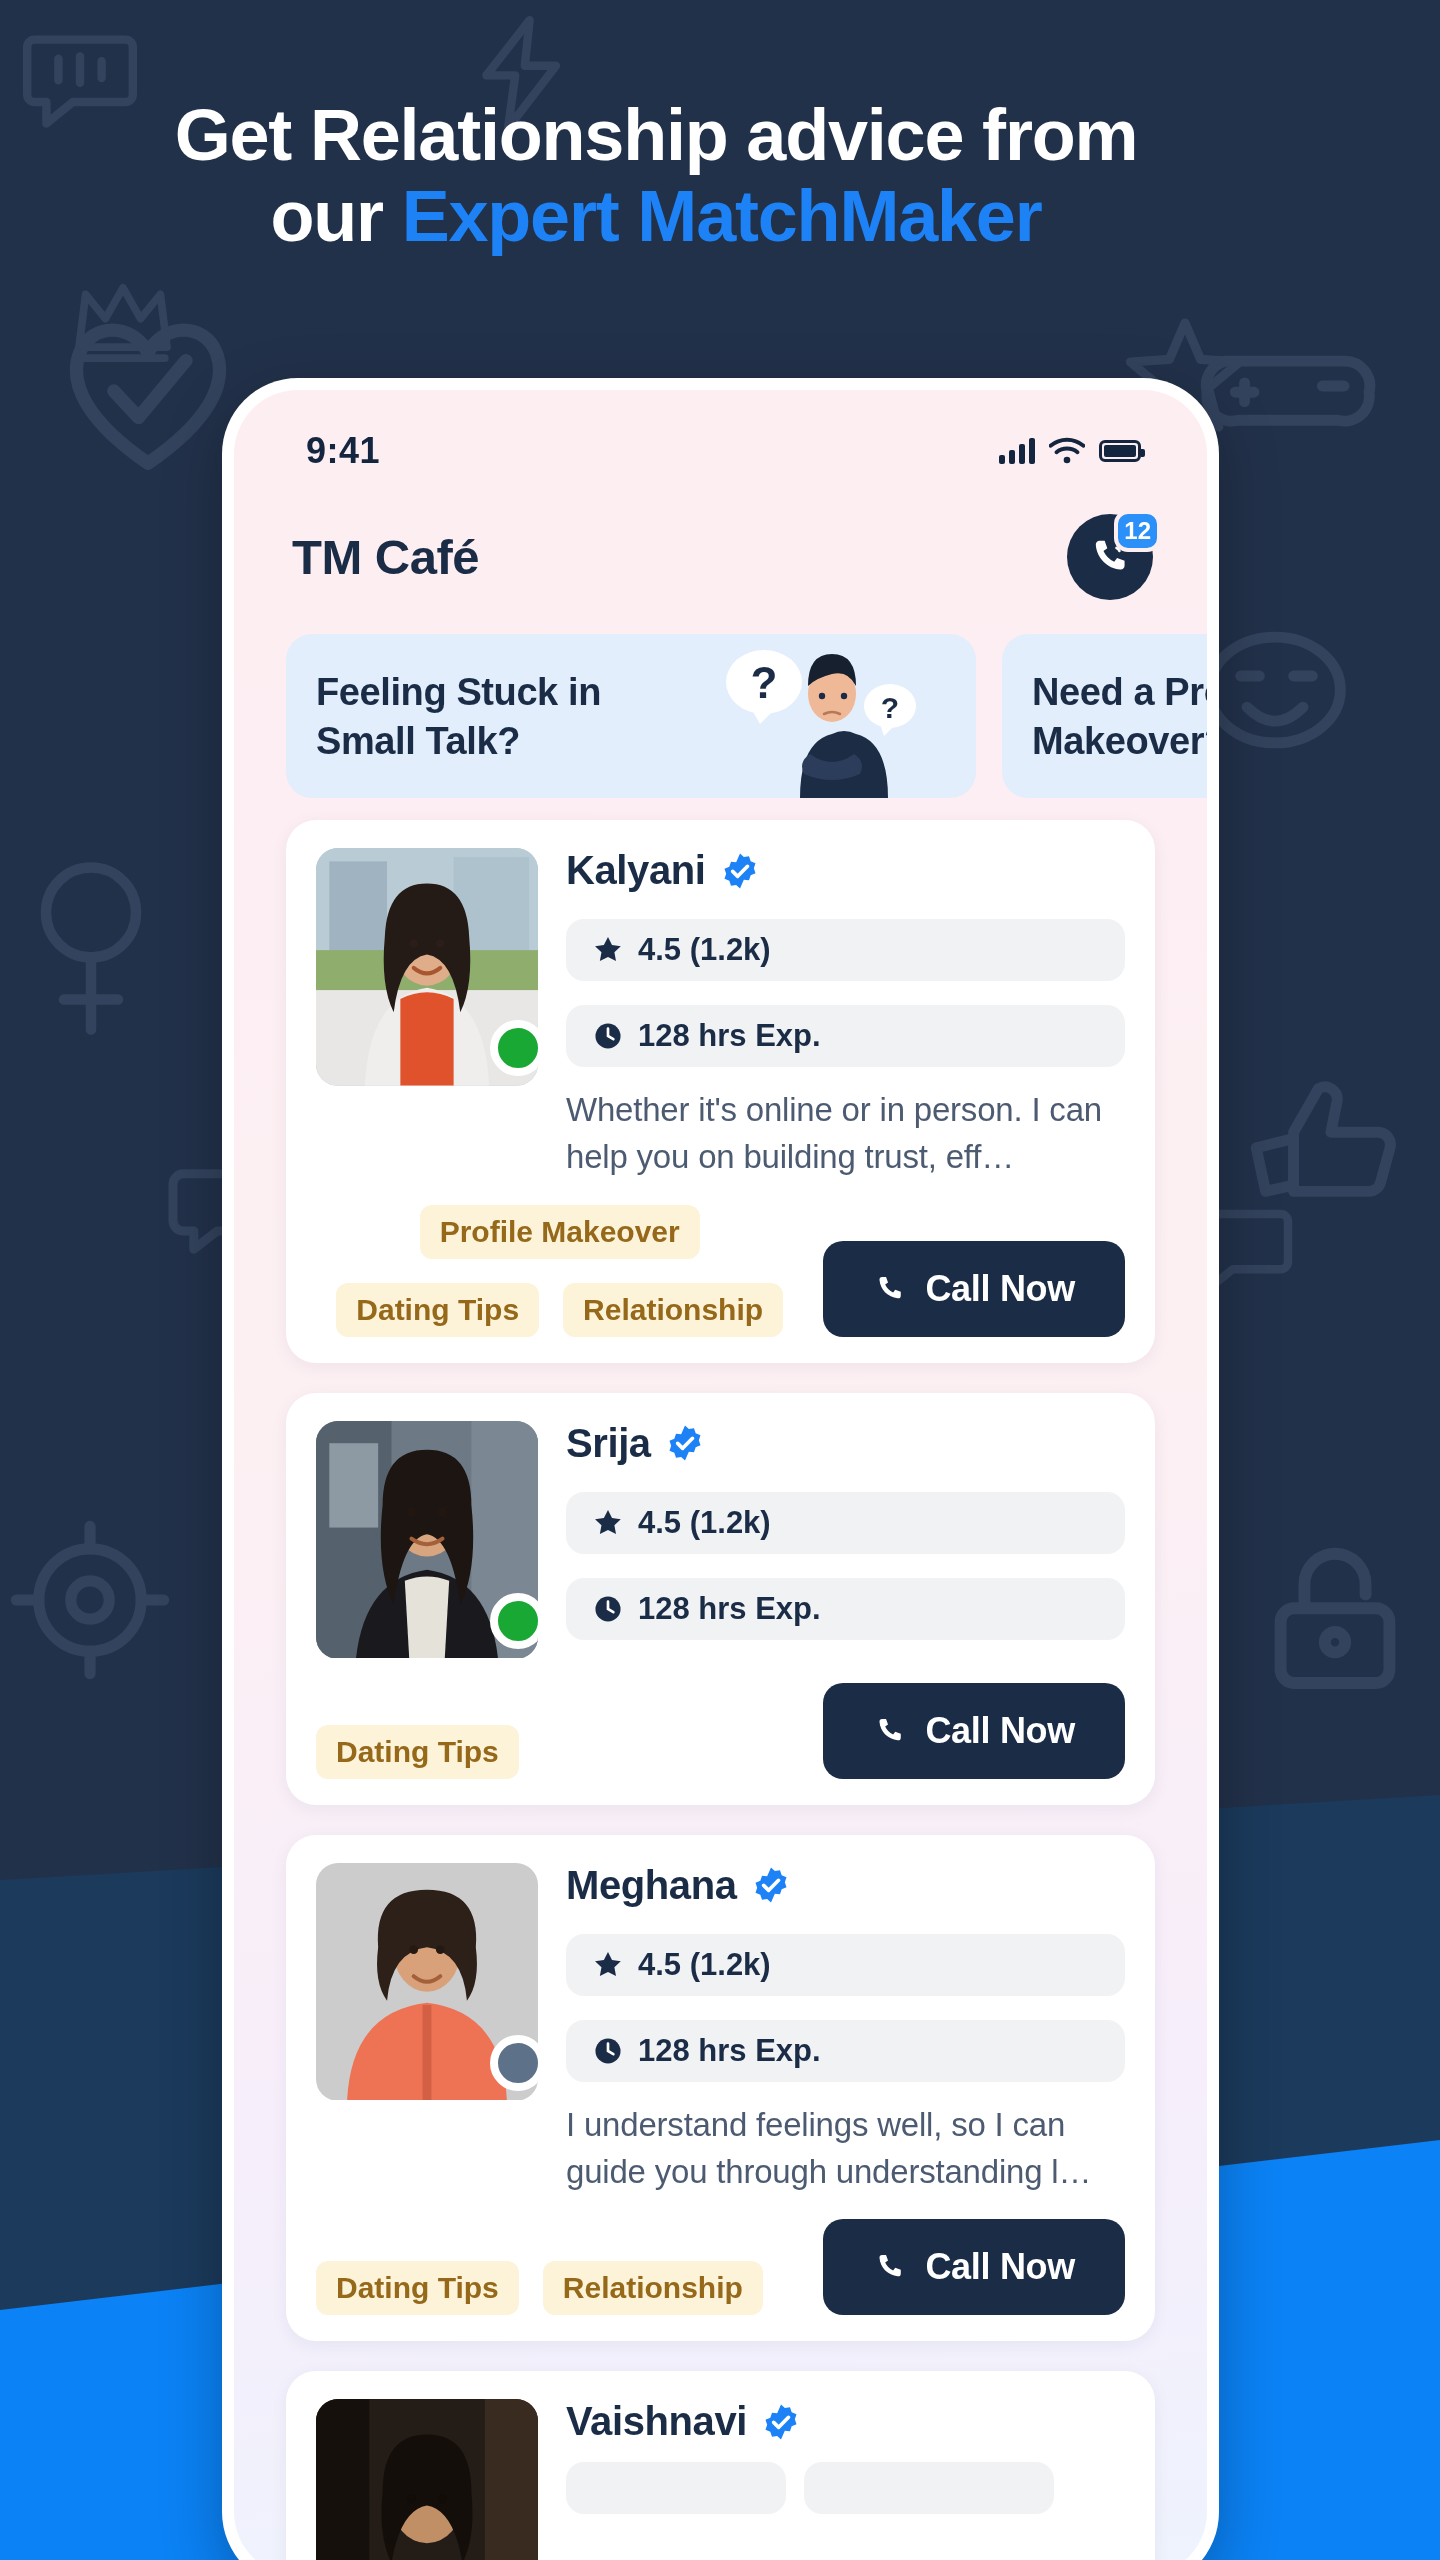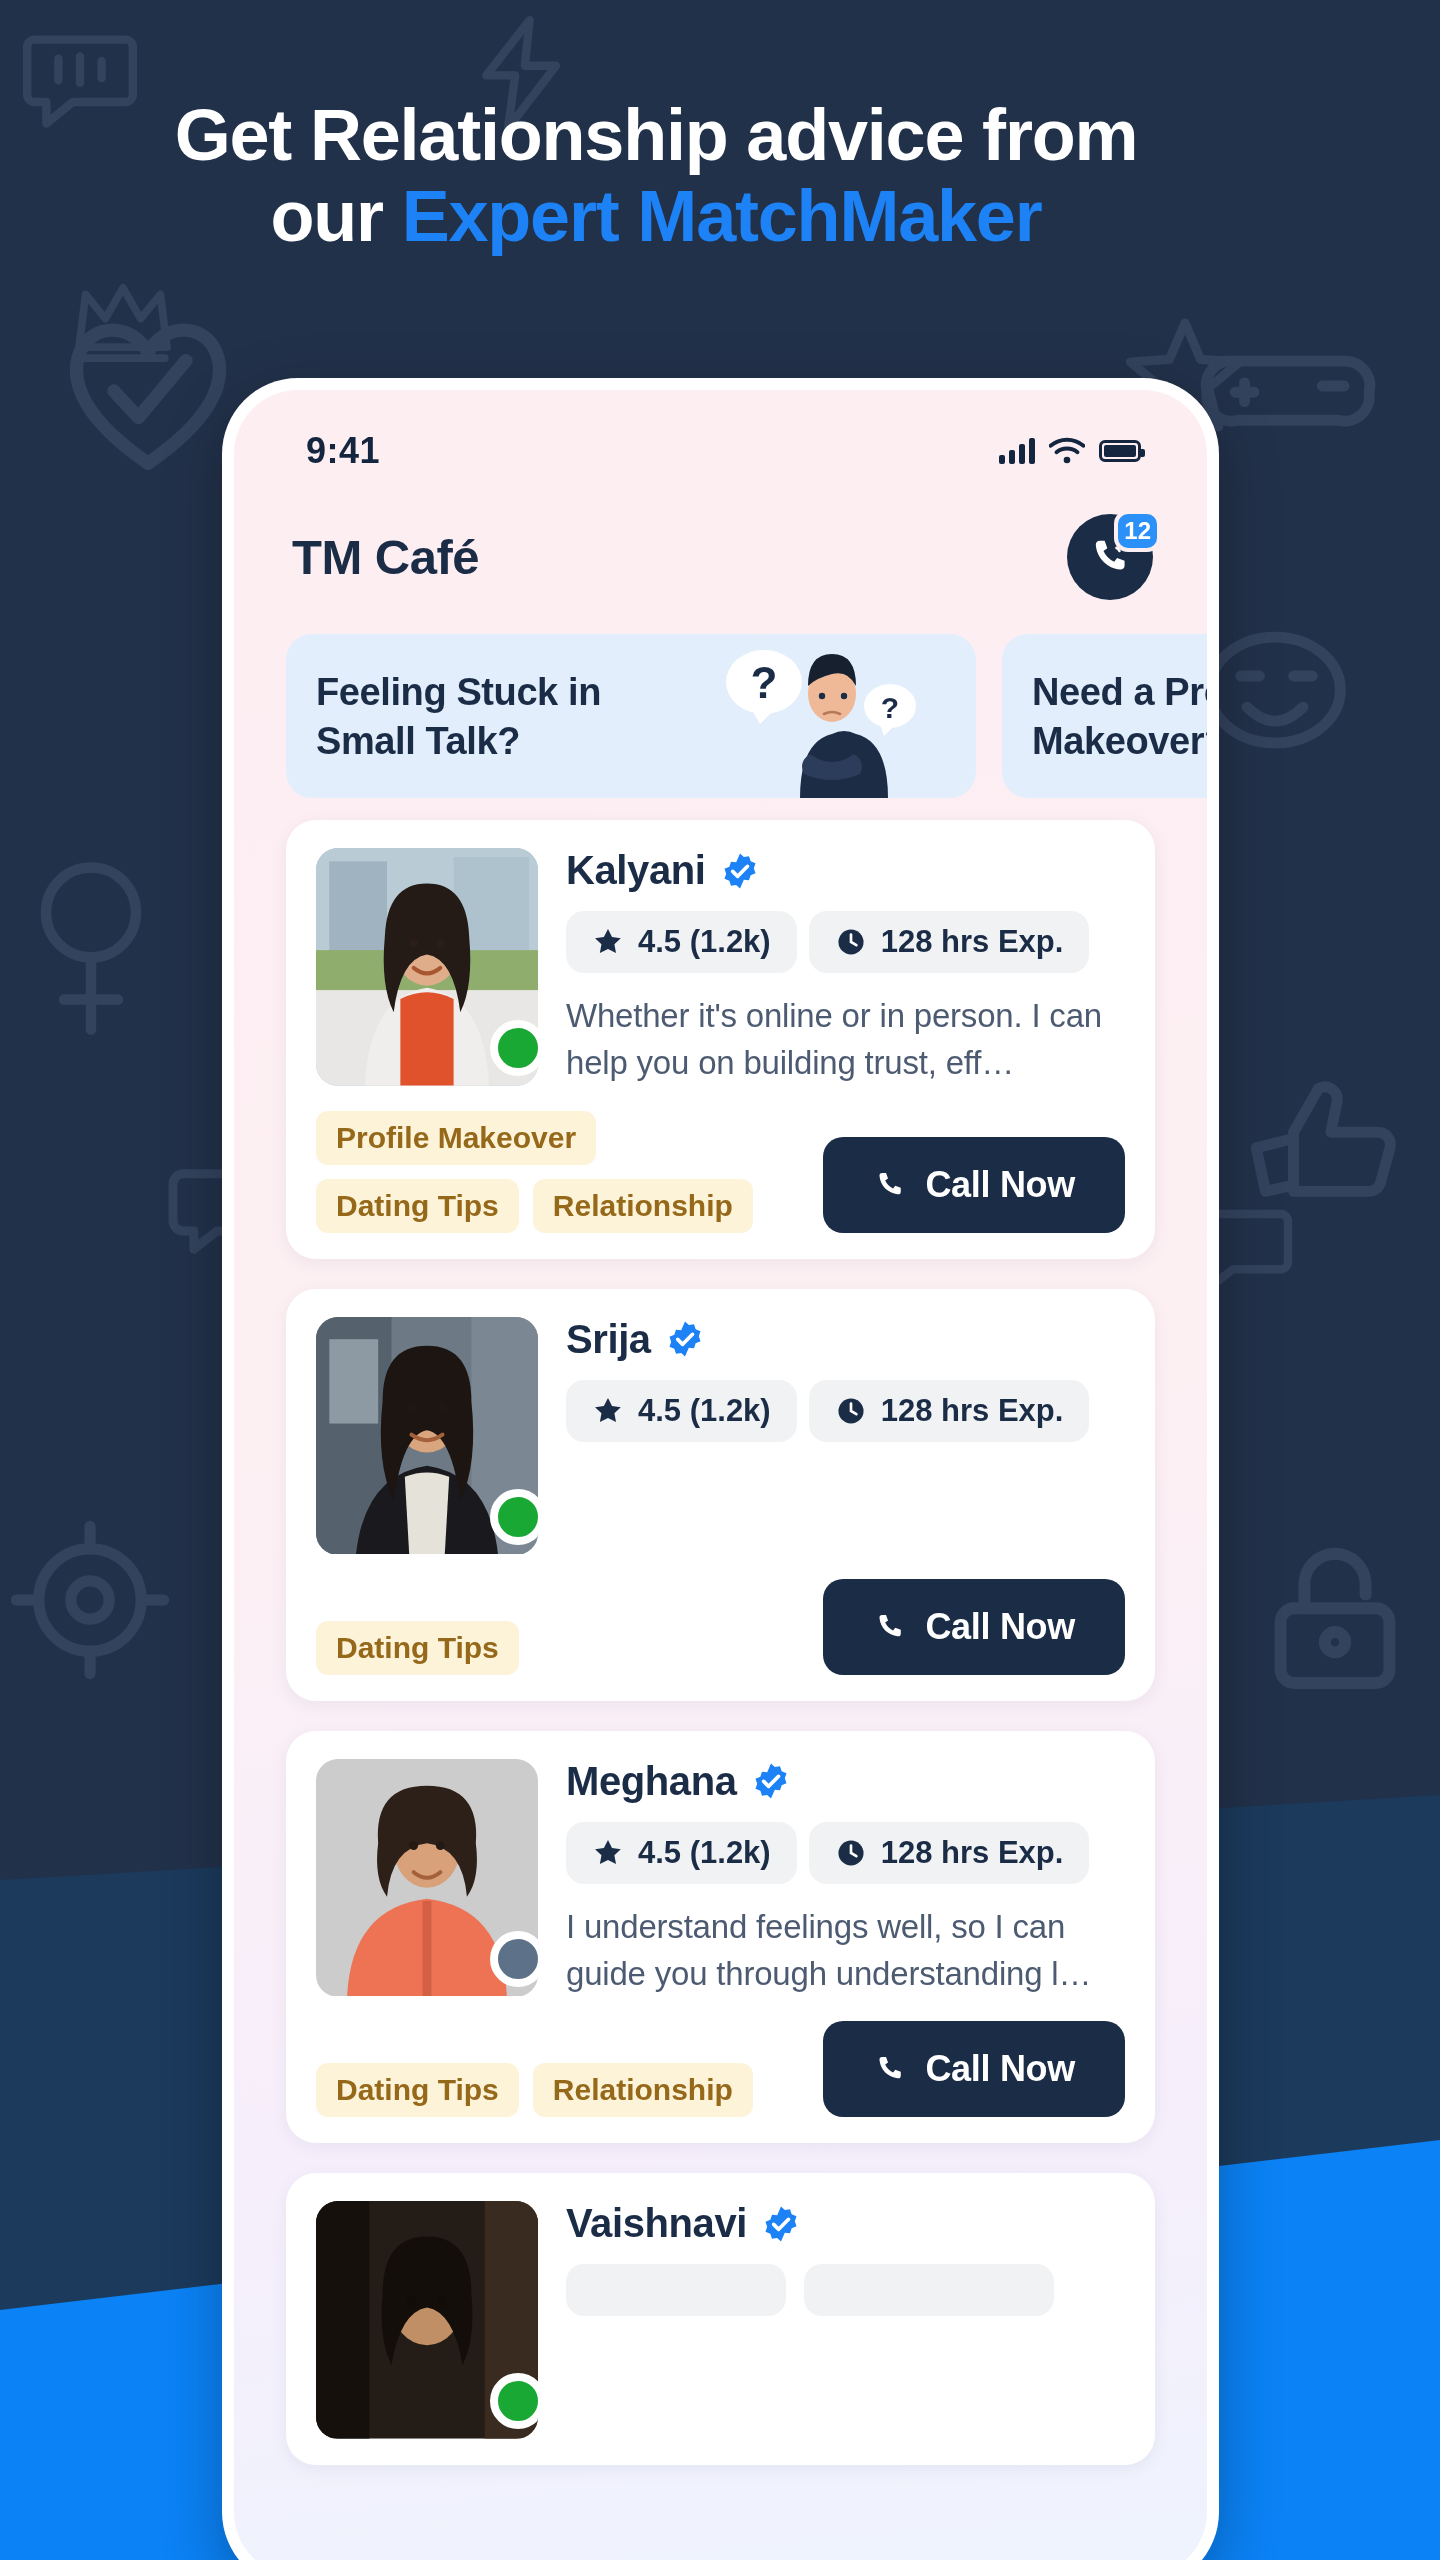--- a/index.html
+++ b/index.html
@@ -85,29 +85,29 @@
             overflow:hidden; }
   .avatar .photo { position:absolute; inset:0; }
   .dot { position:absolute; right:-8px; bottom:10px; width:56px; height:56px;
          border-radius:50%; border:8px solid #fff; }
   .dot.online { background:#1aa835; }
   .dot.offline { background:#5d7189; }
   .info { flex:1; min-width:0; }
   .name-row { display:flex; align-items:center; gap:14px; }
   .name { font-size:40px; font-weight:bold; color:#1b2c47; letter-spacing:-.4px; }
   .verified { width:40px; height:40px; flex:0 0 40px; }
-  .pills { display:flex; gap:12px; margin-top:18px; }
+  .pills { display:flex; gap:24px; margin-top:26px;flex-direction:column; }
   .pill { background:#f1f2f4; border-radius:18px; height:62px; padding:0 26px;
           display:flex; align-items:center; gap:14px;
           font-size:31px; font-weight:bold; color:#1b2c47; white-space:nowrap; }
   .bio { margin-top:20px; font-size:33px; line-height:1.42; color:#4d5b72;
          letter-spacing:-.2px; }
   .card-bottom { display:flex; align-items:flex-end; justify-content:space-between;
                  margin-top:24px; gap:20px; }
-  .tags { display:flex; flex-wrap:wrap; gap:14px; max-width:490px; }
+  .tags { display:flex; flex-wrap:wrap; gap:24px; max-width:490px;justify-content:center; }
   .tag { background:#fcf3d8; color:#96681a; border-radius:12px;
          padding:10px 20px; font-size:30px; font-weight:bold; white-space:nowrap; }
   .call-btn { flex:0 0 auto; background:#1b2c47; color:#fff; border:none;
               border-radius:20px; height:96px; padding:0 50px;
               display:flex; align-items:center; gap:18px;
               font-size:36px; font-weight:bold; font-family:"Liberation Sans",sans-serif;
               letter-spacing:-.3px; }
   .skel { height:52px; background:#f1f2f4; border-radius:18px; }
   .skel-row { display:flex; gap:18px; margin-top:18px; }
   .skel-a { width:220px; } .skel-b { width:250px; }

